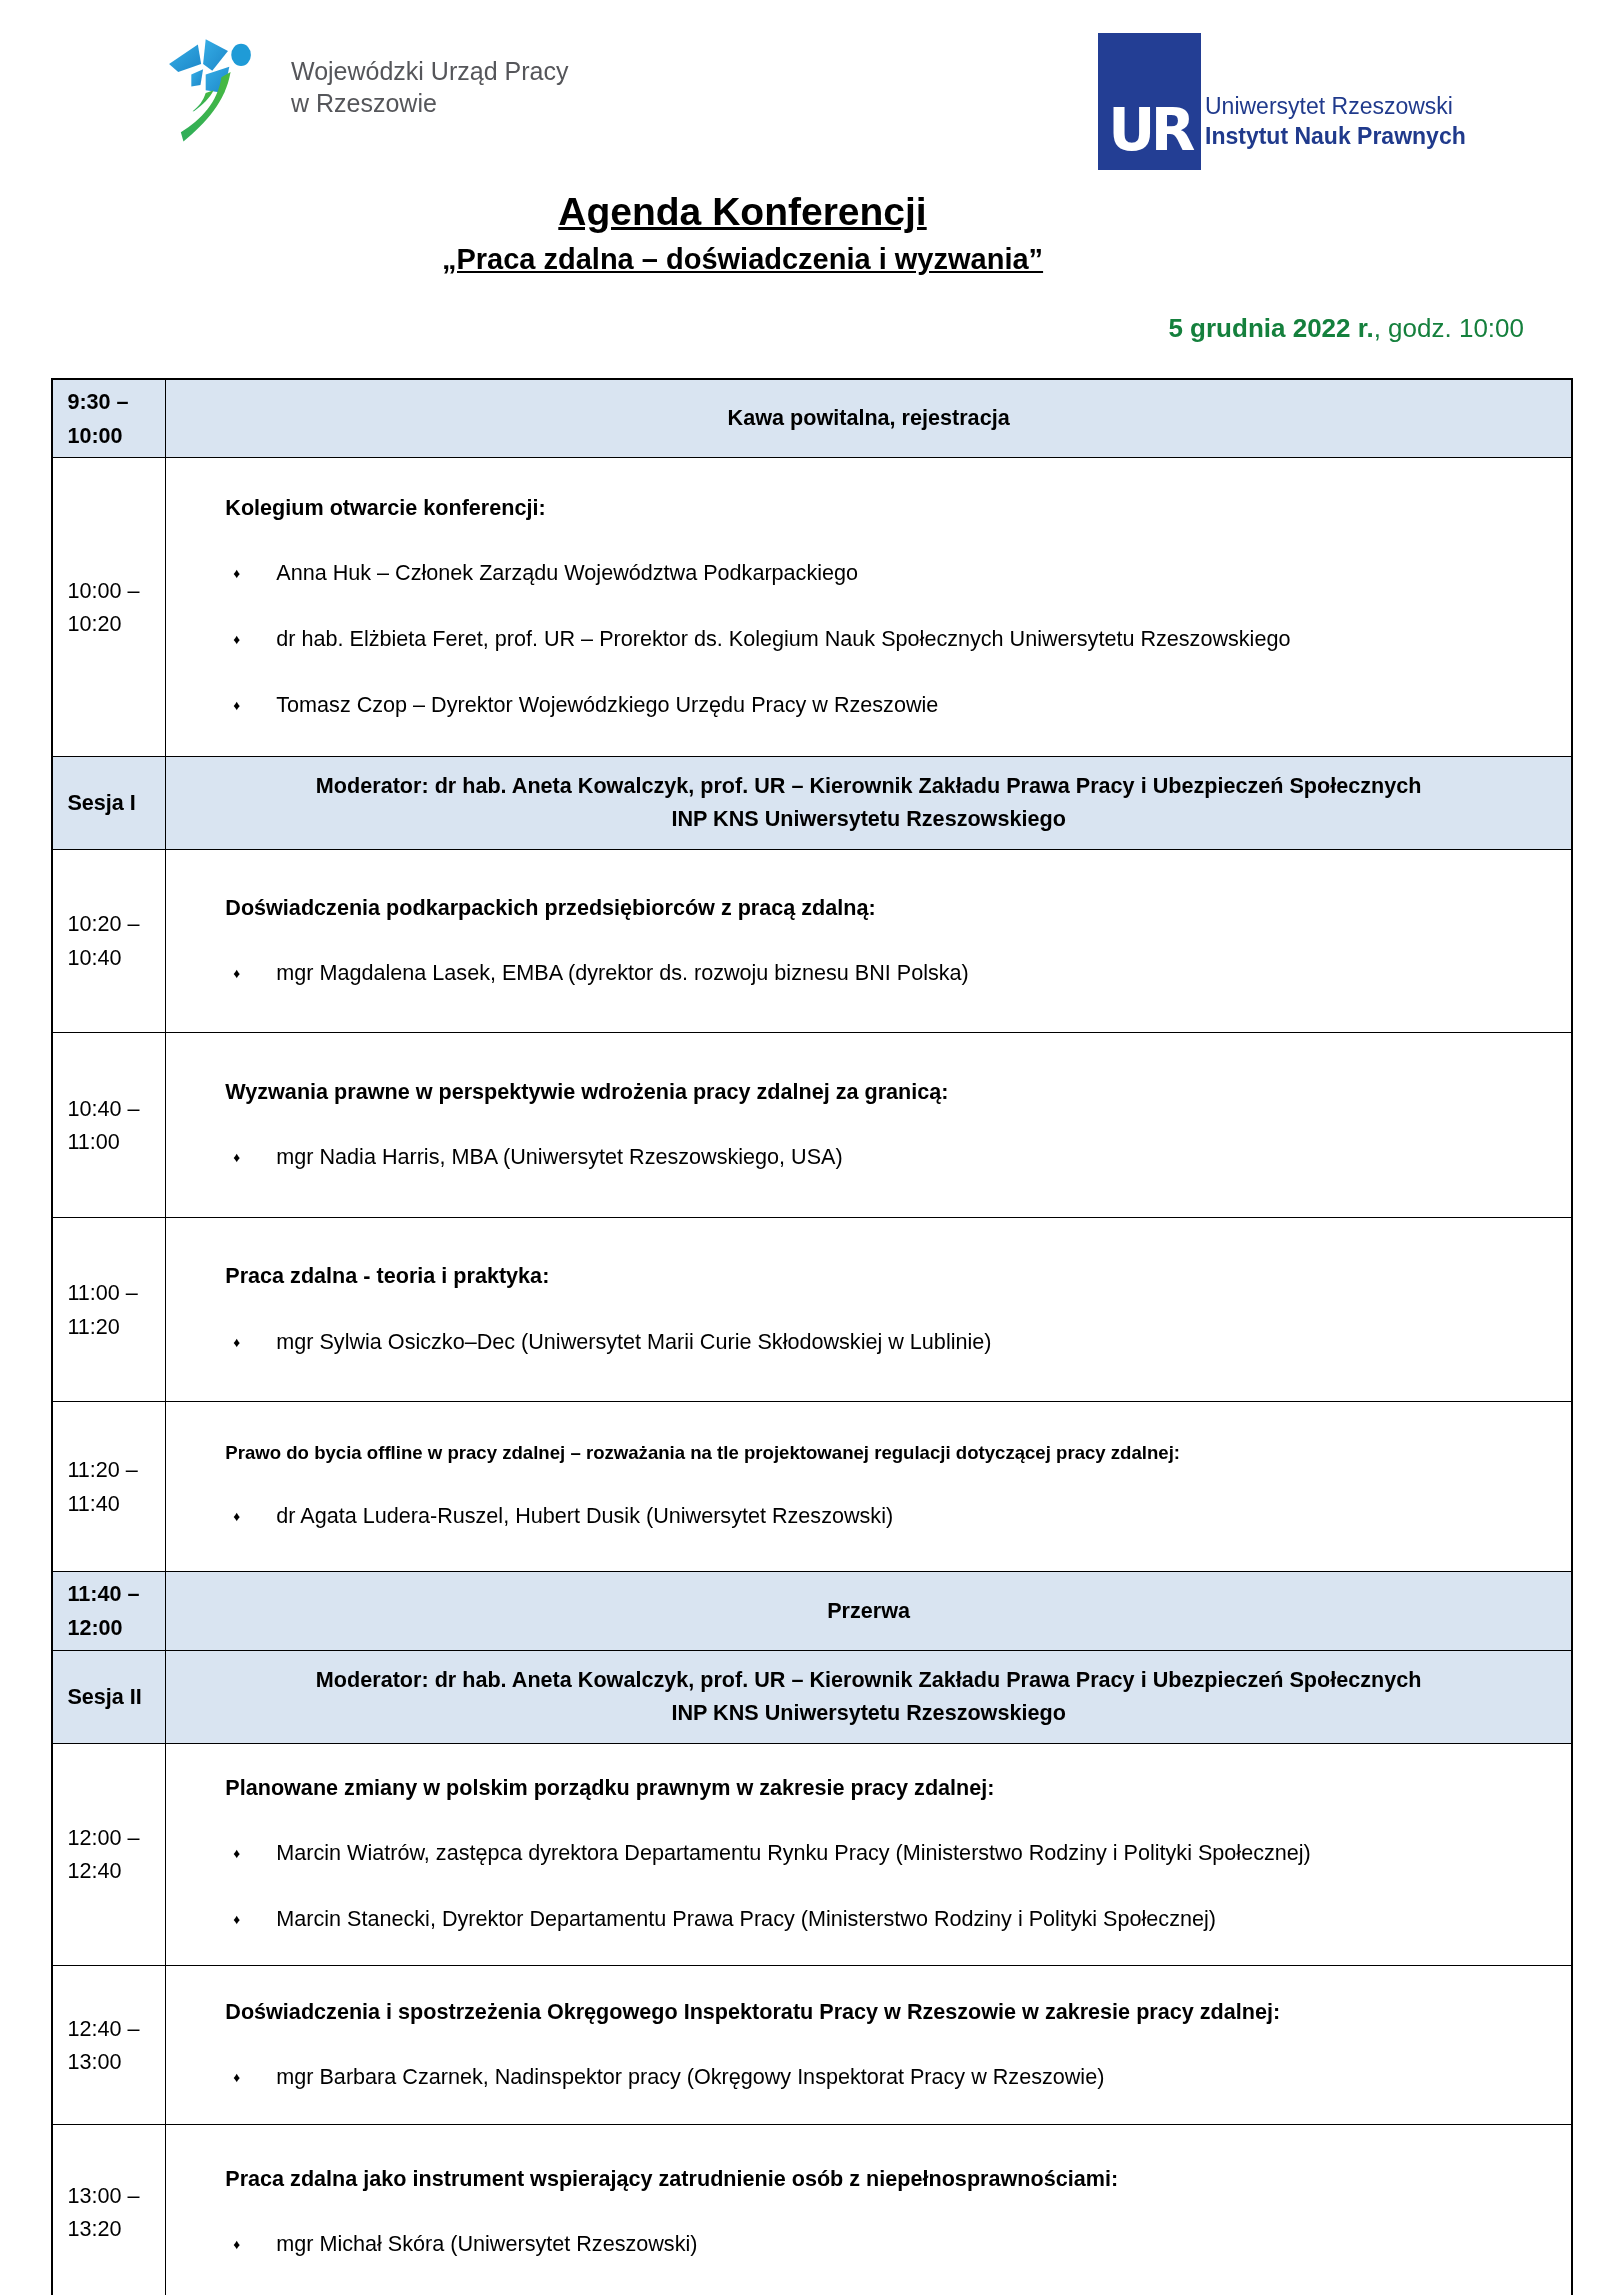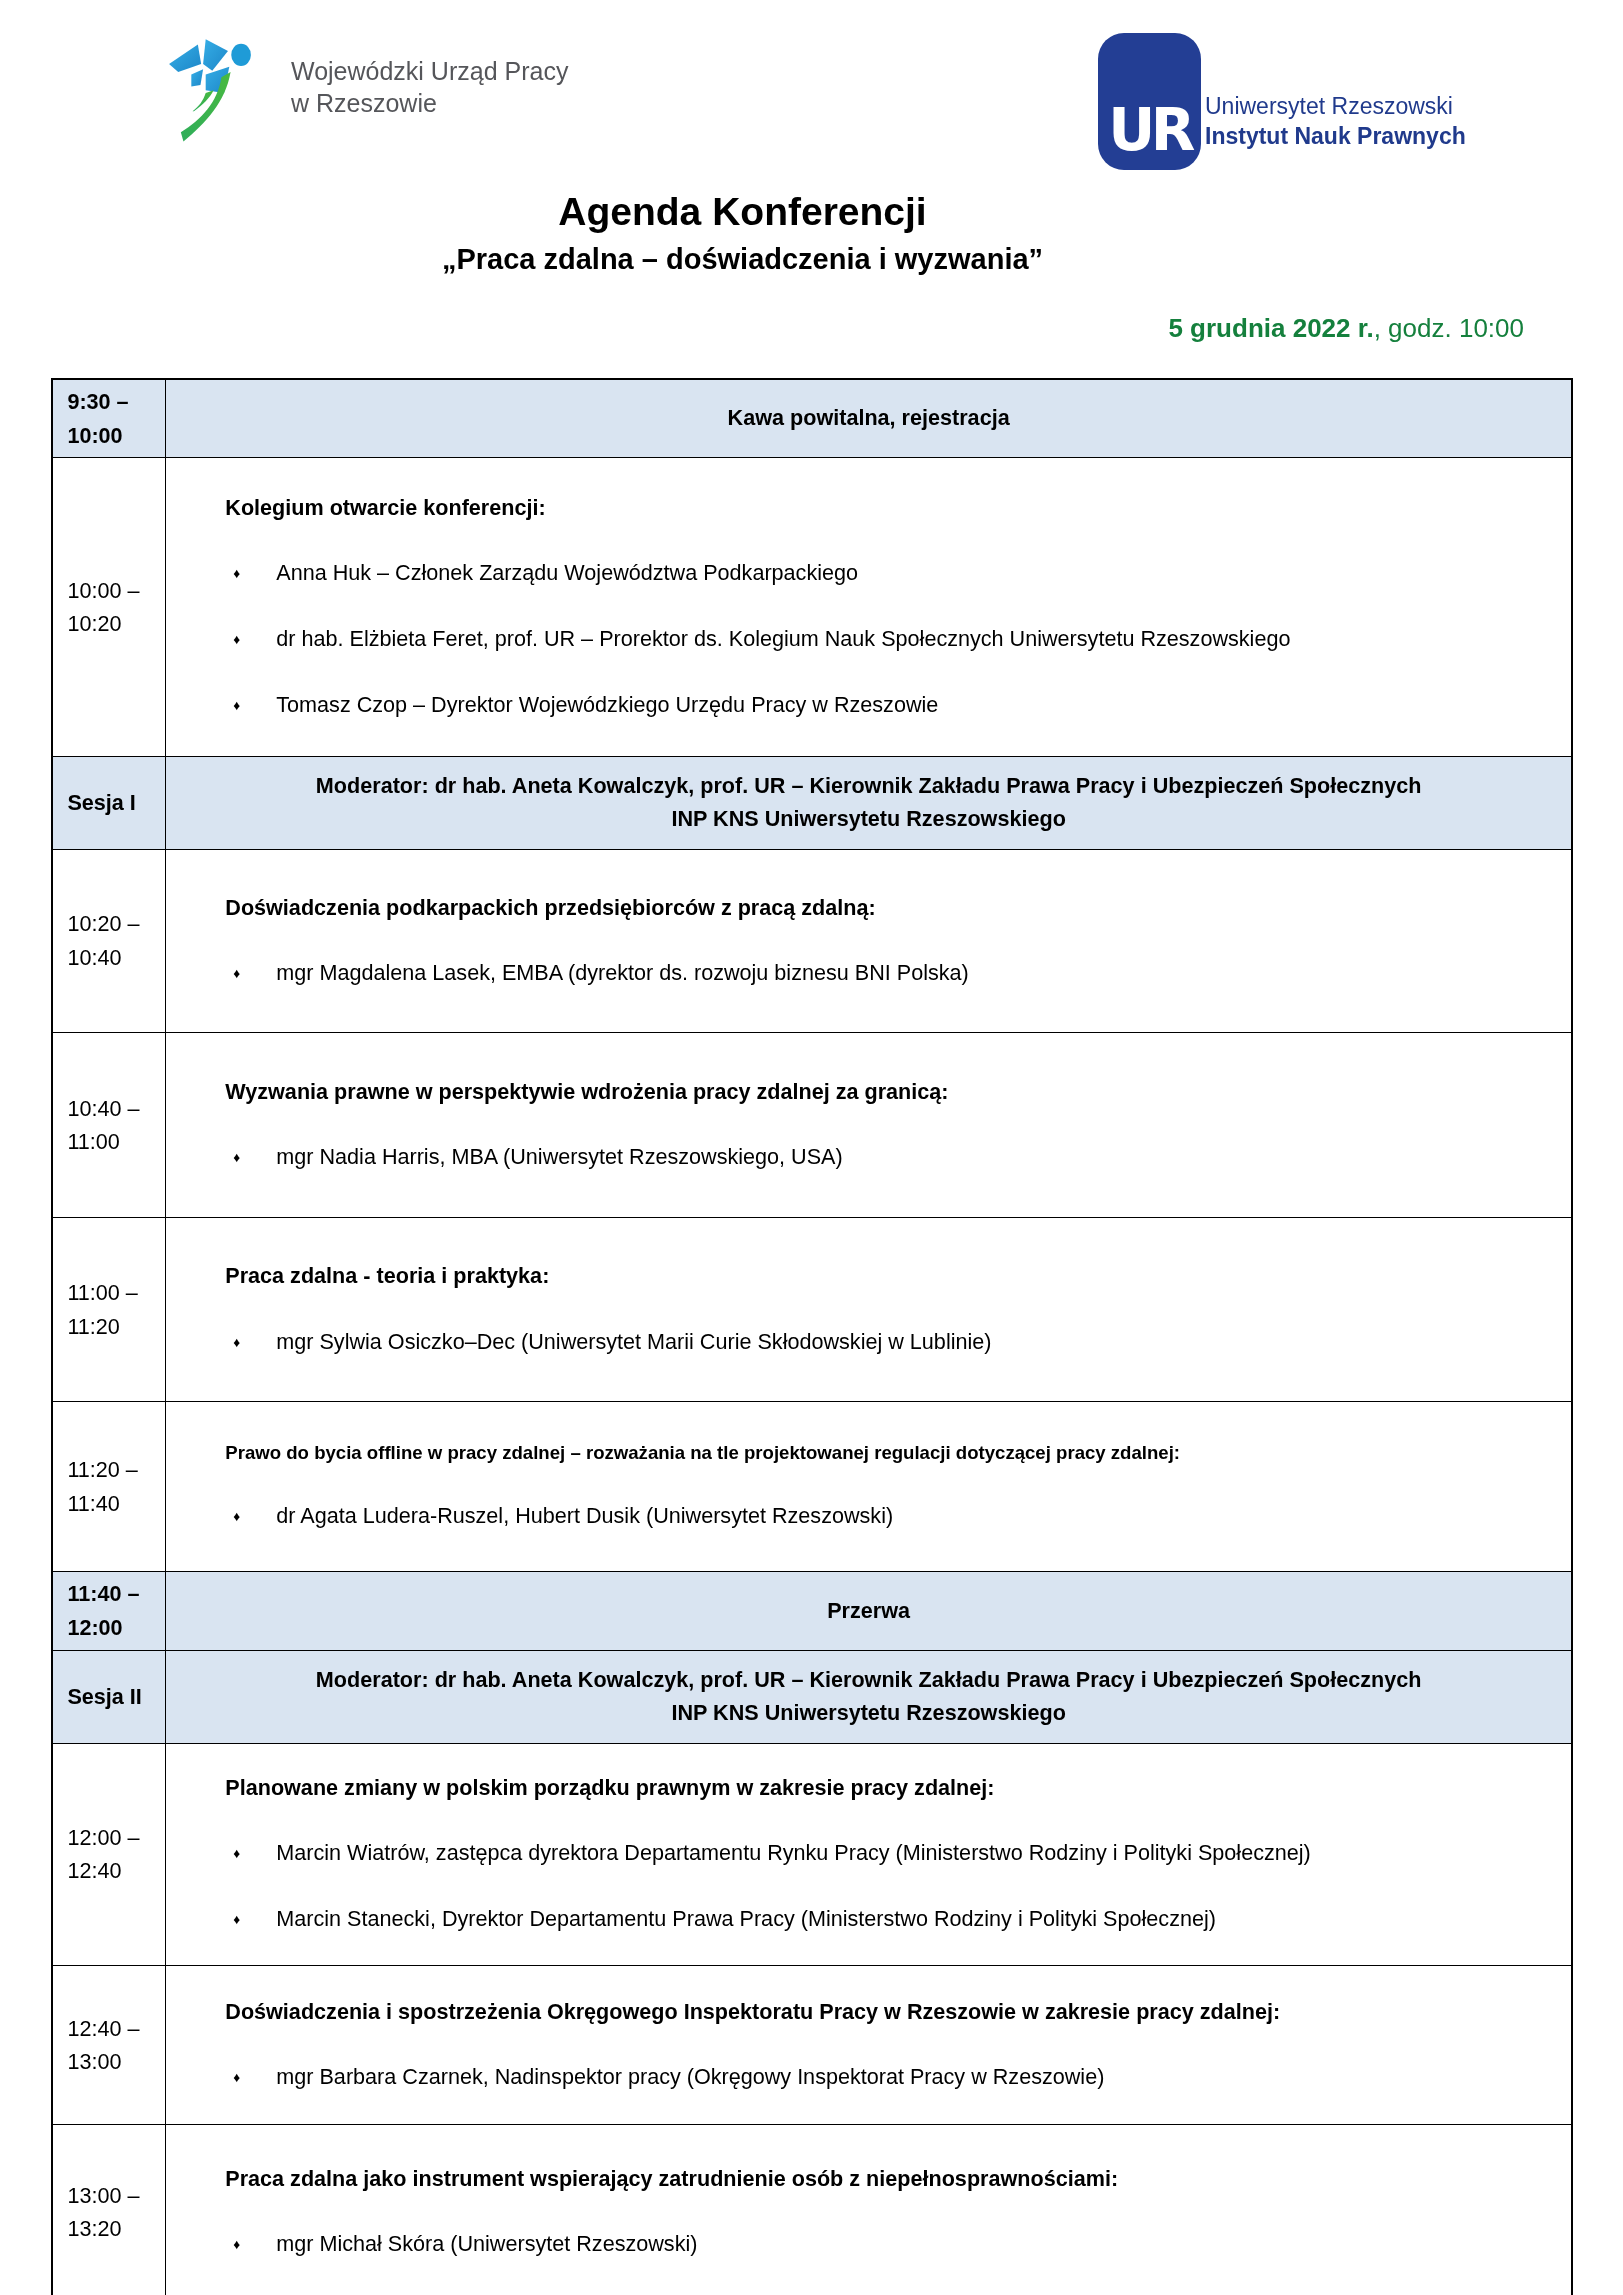--- a/index.html
+++ b/index.html
@@ -5,29 +5,29 @@
   html,body{margin:0;padding:0;}
   body{
     width:1623px;height:2295px;position:relative;background:#ffffff;
     font-family:"Liberation Sans", sans-serif;color:#000;overflow:hidden;
   }
   
   .wup-logo{position:absolute;top:34px;left:165px;display:flex;align-items:flex-start;}
   .wup-mark{width:105px;height:110px;flex:0 0 auto;}
   .wup-text{margin-left:21px;margin-top:21px;color:#55565a;font-size:25px;line-height:1.28;}
   .ur-logo{position:absolute;top:33px;left:1098px;display:flex;align-items:flex-start;}
-  .ur-square{width:103px;height:137px;background:#233e94;position:relative;flex:0 0 auto;border-radius:26px;}
+  .ur-square{width:103px;height:137px;background:#233e94;position:relative;flex:0 0 auto;}
   .ur-monogram{
     position:absolute;left:0;right:0;bottom:6.5px;text-align:center;color:#ffffff;
     font-weight:bold;font-size:58px;letter-spacing:-4.6px;font-family:"DejaVu Sans", sans-serif;
   }
   .ur-text{margin-left:4px;margin-top:59px;color:#203a8c;font-size:23px;line-height:1.3;}
   .ur-text .bold{font-weight:bold;}
   
-  .title-block{position:absolute;top:191px;left:0;width:1485px;text-align:center;}
+  .title-block{position:absolute;top:191px;left:0;width:1485px;text-align:center;text-decoration:underline;}
   .main-title{font-size:39px;font-weight:bold;line-height:1.1;margin:0;}
   .subtitle{font-size:29px;font-weight:bold;line-height:1.15;margin:9.2px 0 0 0;}
   .date-line{position:absolute;top:313px;right:99px;font-size:26px;color:#15803d;}
   .date-line .bold{font-weight:bold;}
   
   table.agenda{
     position:absolute;left:51px;top:378px;width:1522px;
     border-collapse:collapse;table-layout:fixed;
     font-size:21.6px;
   }

